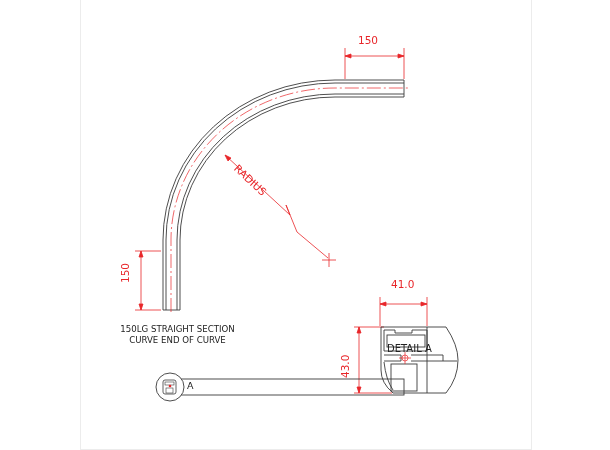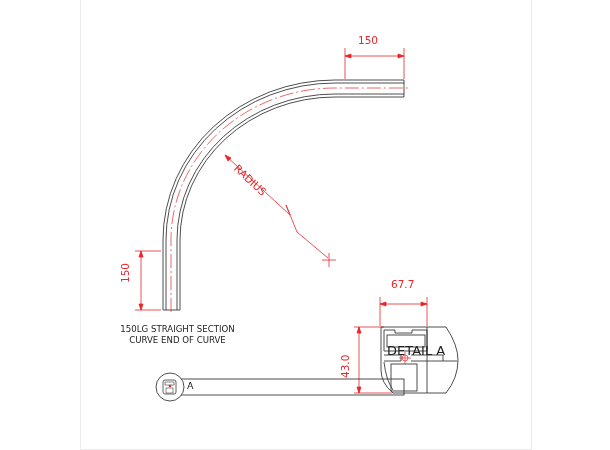--- a/index.html
+++ b/index.html
@@ -2,21 +2,21 @@
 <html><head>
 <meta charset="utf-8">
 <style>
   html, body { margin:0; padding:0; background:#ffffff; }
   body { width:610px; height:450px; position:relative; overflow:hidden; font-family:"Liberation Sans", sans-serif; }
   .frame { position:absolute; left:80px; top:0; width:450px; height:449px; border-left:1px solid #ececec; border-right:1px solid #ececec; border-bottom:1px solid #ececec; background:#fff; }
   svg { position:absolute; left:0; top:0; }
   .lbl { position:absolute; font-family:"DejaVu Sans", sans-serif; white-space:nowrap; }
   .dim { color:#e8262a; font-size:10.5px; }
   .note { color:#222; font-size:8.6px; text-align:center; line-height:11px; }
-  .detail { color:#222; font-size:13px; }
+  .detail { color:#222; font-size:10px; }
 </style>
 </head>
 <body>
 
 <div class="frame"></div>
 
 <svg width="610" height="450" viewBox="0 0 610 450">
 
   <g fill="none" stroke="#3a3a3a" stroke-width="0.9">
     <path d="M163 310 L163 240 A172 160 0 0 1 335 80 L404 80"></path>
@@ -95,17 +95,17 @@
 
 <div class="lbl dim" style="left:358px;top:34px;">150</div>
 <div class="lbl dim" style="left:119px;top:283px;transform:rotate(-90deg);transform-origin:left top;">150</div>
 <div class="lbl dim" style="left:240px;top:162px;transform:rotate(43deg);transform-origin:left top;">RADIUS</div>
 
 <div class="lbl note" style="left:118px;top:380px;width:0;"></div>
 <div class="lbl note" style="left:112px;top:375px;width:130px;"></div>
 <div class="lbl note" style="left:110px;top:324px;width:135px;">150LG STRAIGHT SECTION</div>
 <div class="lbl note" style="left:110px;top:335px;width:135px;">CURVE END OF CURVE</div>
 
-<div class="lbl dim" style="left:391px;top:278px;">67.7</div>
+<div class="lbl dim" style="left:391px;top:278px;">41.0</div>
 <div class="lbl dim" style="left:339px;top:378px;transform:rotate(-90deg);transform-origin:left top;">43.0</div>
 <div class="lbl detail" style="left:385px;top:402px;"></div>
 <div class="lbl detail" style="left:387px;top:343px;">DETAIL A</div>
 <div class="lbl detail" style="left:187px;top:380px;font-size:9.5px;">A</div>
 
 </body></html>

